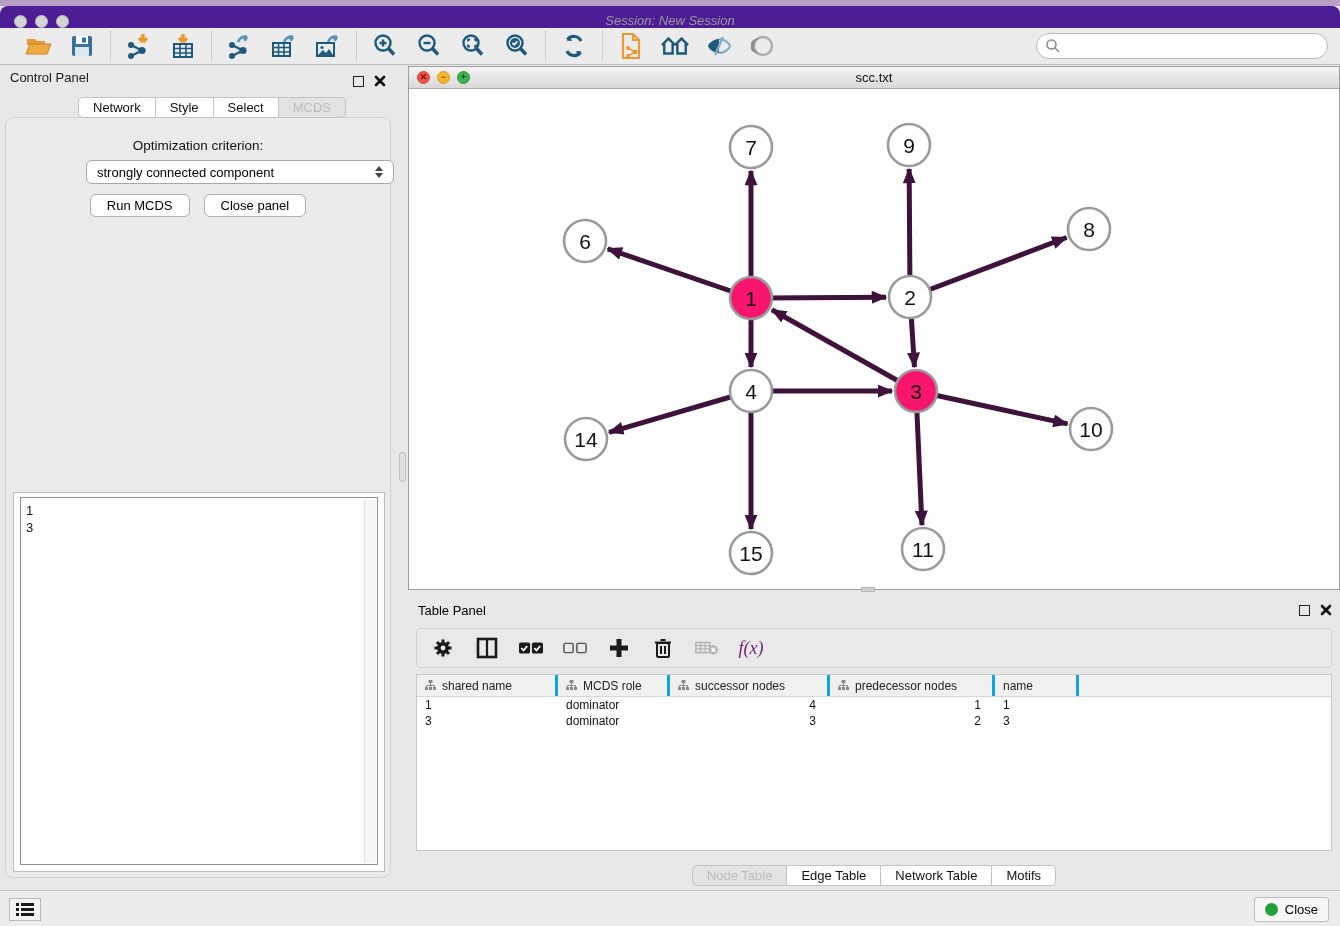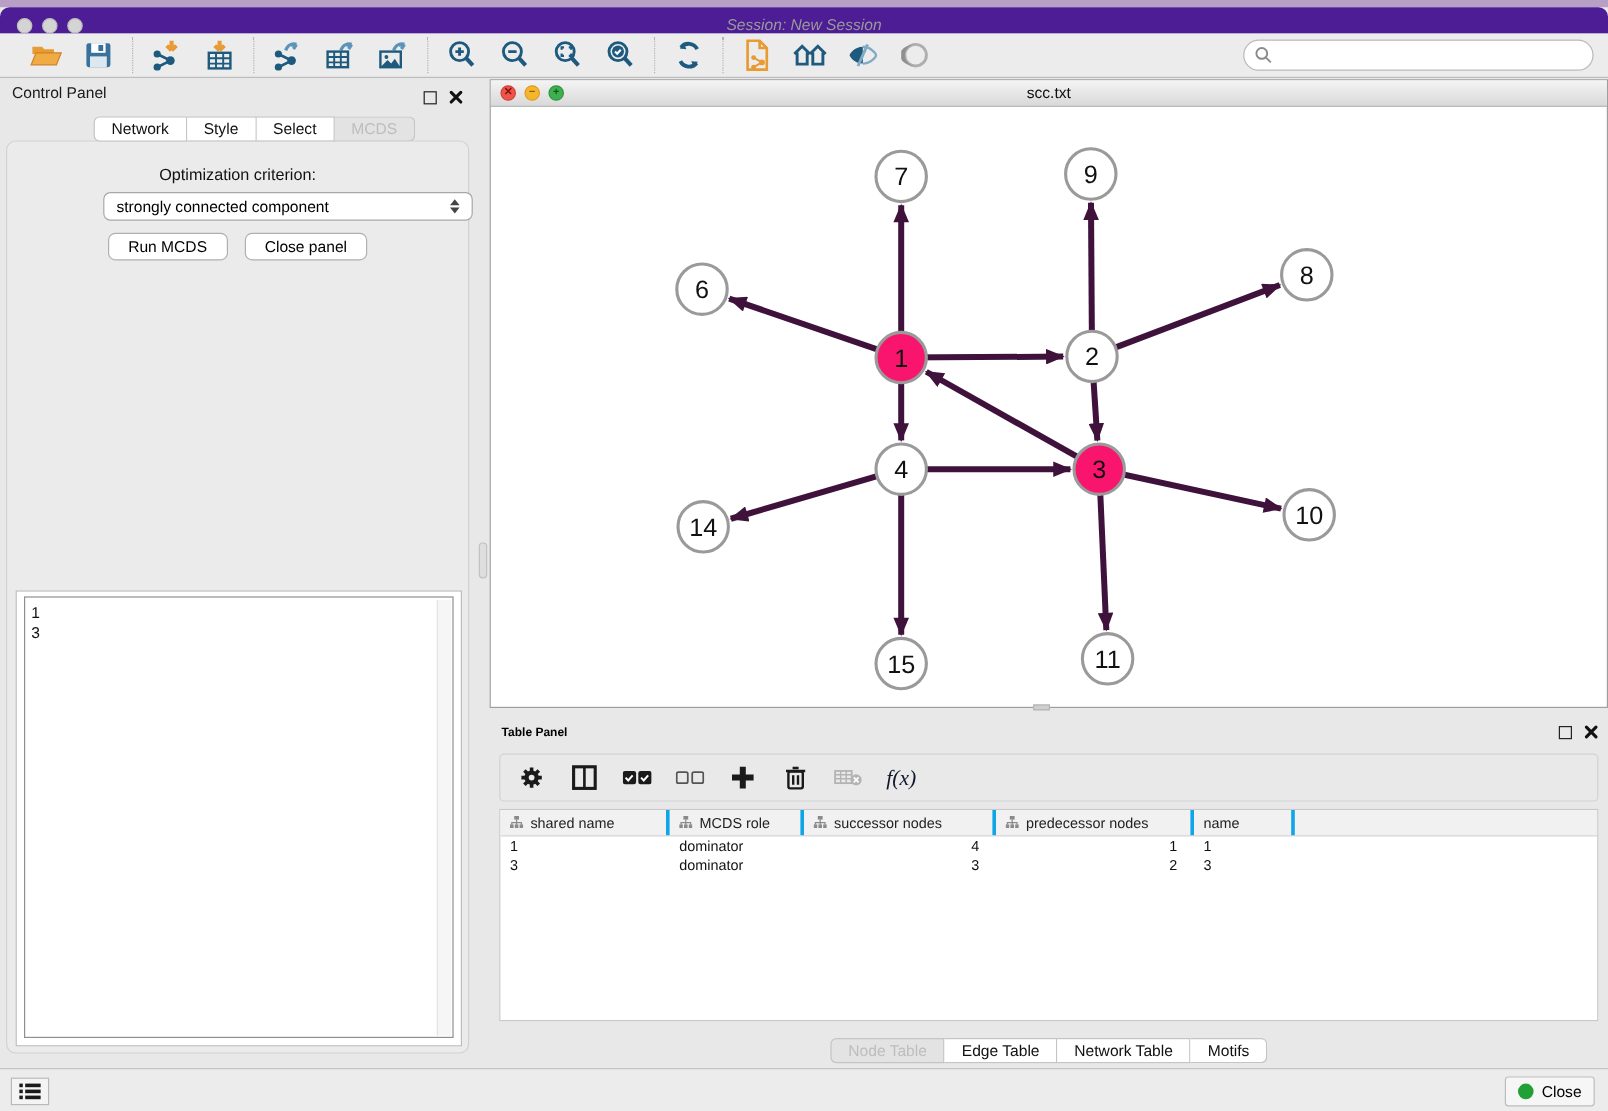--- a/index.html
+++ b/index.html
@@ -73,25 +73,25 @@
   .net-title { position:absolute; left:0; right:0; text-align:center; font-size:13px; color:#111; }
   .tl-red { background:#ee544a; border-color:#d63f36; color:#7e100a; }
   .tl-yellow { background:#f5b52e; border-color:#dd9e1e; color:#875f00; }
   .tl-green { background:#3fb050; border-color:#2f9440; color:#0c5a18; }
   .tl span { line-height:1; font-size:9px; transform:translateY(-0.5px); }
   #graph-svg { position:absolute; left:0; top:22px; width:930px; height:500px; }
   .net-resize { position:absolute; left:452px; bottom:-3px; width:14px; height:5px; background:#cfcfcf; border:1px solid #b5b5b5; }
 
   
   .tp-header { position:absolute; left:408px; top:599px; width:932px; height:22px; display:flex; align-items:center; }
-  .tp-title { font-size:10px; margin-left:10px;font-weight:bold; }
+  .tp-title { font-size:13px; margin-left:10px; }
   .tp-toolbar { position:absolute; left:416px; top:628px; width:916px; height:40px; background:#e9e9e9;
                 border:1px solid #d2d2d2; border-radius:4px; display:flex; align-items:center; gap:20px; padding-left:14px; }
   .tp-icon { width:24px; height:24px; display:flex; align-items:center; justify-content:center; cursor:pointer; }
-  .fx-icon { font-family:"Liberation Serif", serif; font-style:italic; font-size:18px; color:#0f172a; }
+  .fx-icon { font-family:"Liberation Serif", serif; font-style:italic; font-size:18px; color:#701a75; }
 
   .data-table { position:absolute; left:416px; top:674px; width:916px; height:177px; background:#fff;
                 border:1px solid #c9c9c9; overflow:hidden; }
   .dt-header { display:flex; height:22px; background:#f1f1f1; border-bottom:1px solid #d6d6d6; }
   .dt-hcell { display:flex; align-items:center; gap:6px; font-size:12px; color:#222;
               border-right:3px solid #0ea5e9; padding-left:8px; cursor:pointer; }
   .dt-row { display:flex; height:16px; }
   .dt-cell { font-size:12px; color:#111; padding:1px 8px 0 8px; overflow:hidden; white-space:nowrap; }
   .dt-cell.right { text-align:right; padding-right:14px; }
 

